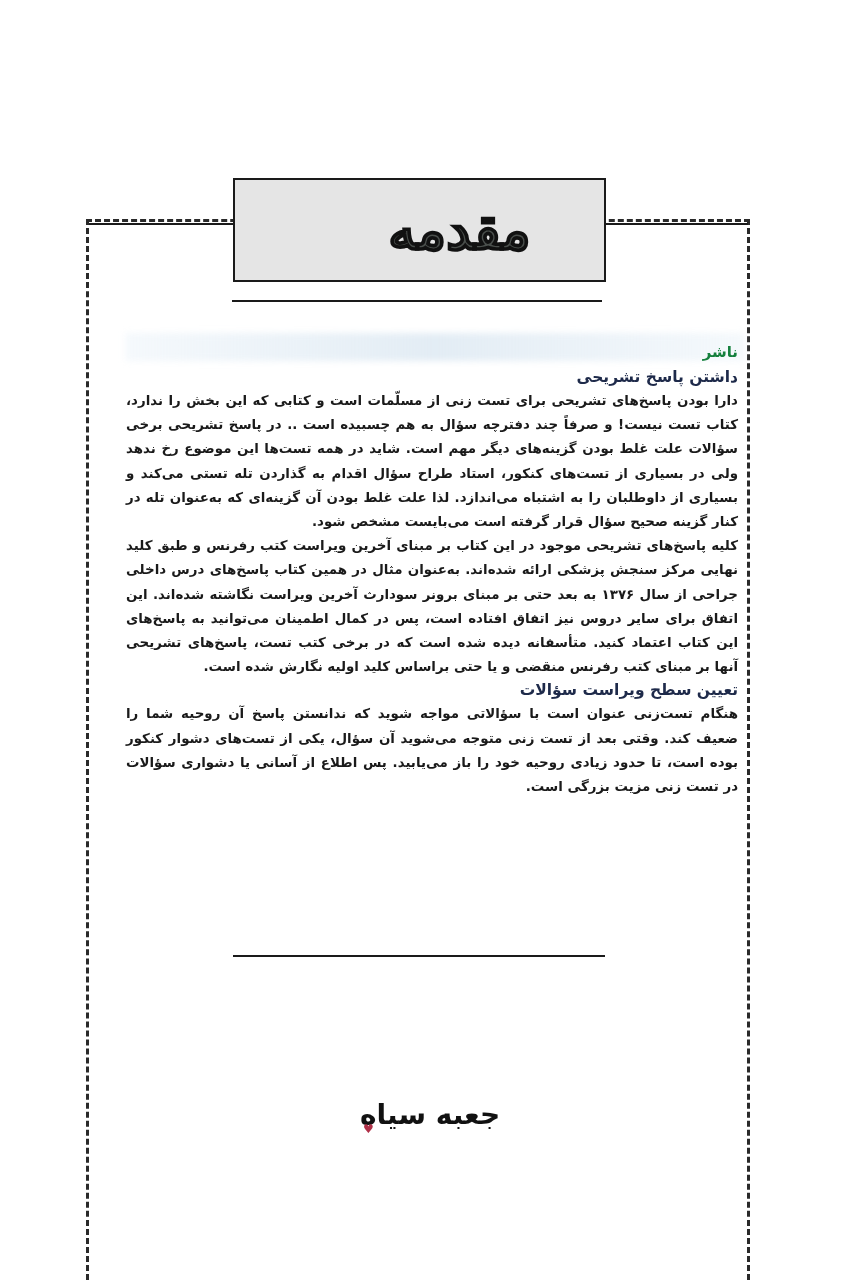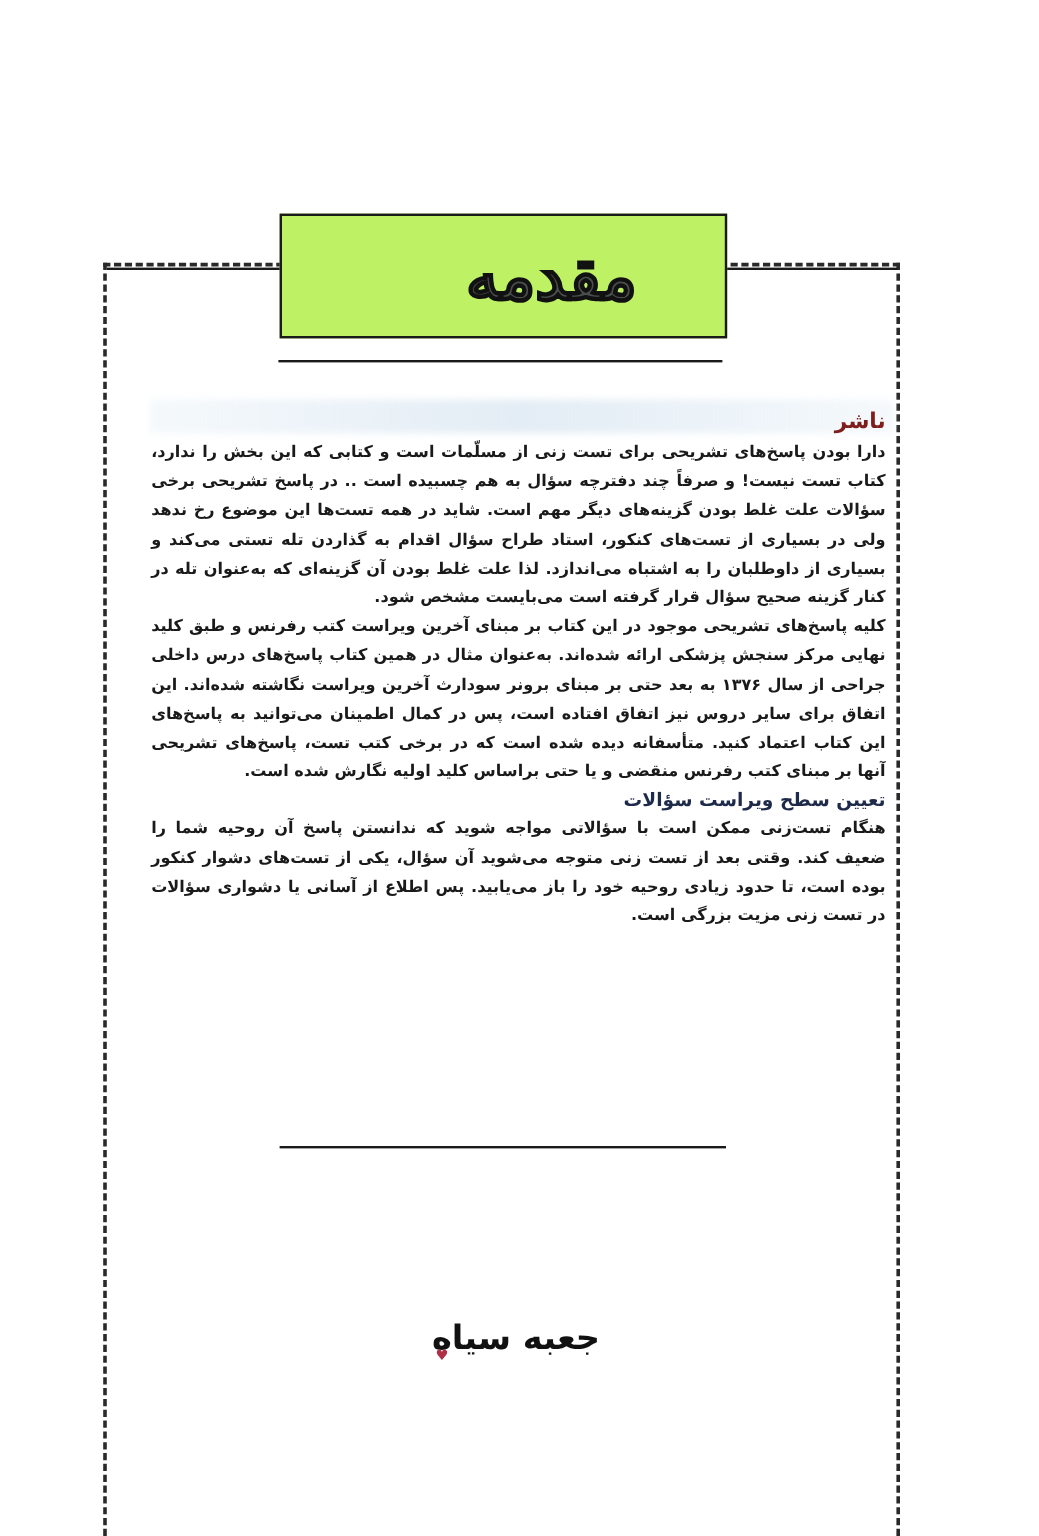--- a/index.html
+++ b/index.html
@@ -23,21 +23,21 @@
     position: absolute;
     left: 89px; top: 223px;
     width: 659px; height: 2px;
     background: #1a1a1a;
   }
   .title-box {
     position: absolute;
     left: 233px; top: 178px;
     width: 373px; height: 104px;
     border: 2px solid #1a1a1a;
-    background: #bef264;
+    background: #e5e5e5;
     box-sizing: border-box;
     display: flex; align-items: center; justify-content: center;
   }
   .title-text {
     font-family: "DejaVu Serif", serif;
     font-size: 54px;
     font-weight: bold;
     color: #4a4f4c;
     -webkit-text-stroke: 2px #111;
     letter-spacing: 2px;
@@ -68,23 +68,23 @@
     font-weight: bold;
   }
   .heading {
     color: #1e2a4a;
     font-size: 15.5px;
     font-weight: bold;
     line-height: 23px;
     margin: 0;
   }
   .publisher {
-    font-size: 18px;
+    font-size: 15px;
     line-height: 28px;
-    color: #7f1d1d;
+    color: #15803d;
   }
   .para { margin: 0; }
   .bottom-divider {
     position: absolute;
     left: 233px; top: 955px;
     width: 372px; height: 2px;
     background: #1a1a1a;
   }
   .logo {
     position: absolute;
@@ -112,26 +112,27 @@
 <div class="title-box">
   <span class="title-text">مقدمه</span>
 </div>
 <div class="title-underline"></div>
 
 <div class="highlight-band"></div>
 
 <div class="content">
   <div class="publisher heading">ناشر</div>
 
+  <h3 class="heading">داشتن پاسخ تشریحی</h3>
   <p class="para">دارا بودن پاسخ‌های تشریحی برای تست زنی از مسلّمات است و کتابی که این بخش را ندارد، کتاب تست نیست! و صرفاً چند دفترچه سؤال به هم چسبیده است .. در پاسخ تشریحی برخی سؤالات علت غلط بودن گزینه‌های دیگر مهم است. شاید در همه تست‌ها این موضوع رخ ندهد ولی در بسیاری از تست‌های کنکور، استاد طراح سؤال اقدام به گذاردن تله تستی می‌کند و بسیاری از داوطلبان را به اشتباه می‌اندازد. لذا علت غلط بودن آن گزینه‌ای که به‌عنوان تله در کنار گزینه صحیح سؤال قرار گرفته است می‌بایست مشخص شود.</p>
 
   <p class="para">کلیه پاسخ‌های تشریحی موجود در این کتاب بر مبنای آخرین ویراست کتب رفرنس و طبق کلید نهایی مرکز سنجش پزشکی ارائه شده‌اند. به‌عنوان مثال در همین کتاب پاسخ‌های درس داخلی جراحی از سال ۱۳۷۶ به بعد حتی بر مبنای برونر سودارث آخرین ویراست نگاشته شده‌اند. این اتفاق برای سایر دروس نیز اتفاق افتاده است، پس در کمال اطمینان می‌توانید به پاسخ‌های این کتاب اعتماد کنید. متأسفانه دیده شده است که در برخی کتب تست، پاسخ‌های تشریحی آنها بر مبنای کتب رفرنس منقضی و یا حتی براساس کلید اولیه نگارش شده است.</p>
 
   <h3 class="heading">تعیین سطح ویراست سؤالات</h3>
-  <p class="para">هنگام تست‌زنی ممکن است با سؤالاتی مواجه شوید که ندانستن پاسخ آن روحیه شما را ضعیف کند. وقتی بعد از تست زنی متوجه می‌شوید آن سؤال، یکی از تست‌های دشوار کنکور بوده است، تا حدود زیادی روحیه خود را باز می‌یابید. پس اطلاع از آسانی یا دشواری سؤالات در تست زنی مزیت بزرگی است.</p>
+  <p class="para">هنگام تست‌زنی عنوان است با سؤالاتی مواجه شوید که ندانستن پاسخ آن روحیه شما را ضعیف کند. وقتی بعد از تست زنی متوجه می‌شوید آن سؤال، یکی از تست‌های دشوار کنکور بوده است، تا حدود زیادی روحیه خود را باز می‌یابید. پس اطلاع از آسانی یا دشواری سؤالات در تست زنی مزیت بزرگی است.</p>
 </div>
 
 <div class="bottom-divider"></div>
 
 <div class="logo">
   <span class="logo-heart">♥</span>
   <span class="logo-line1">جعبه‌ سیاه</span>
 </div>
 
 </body></html>

